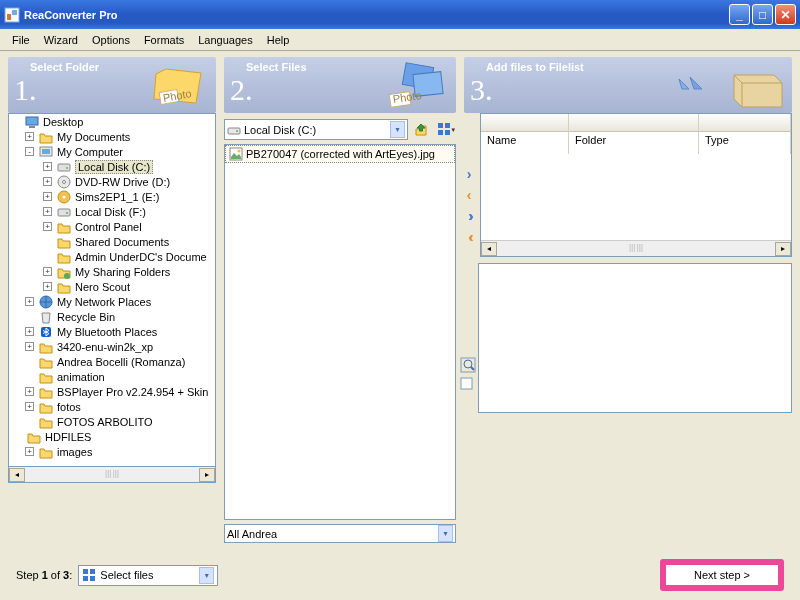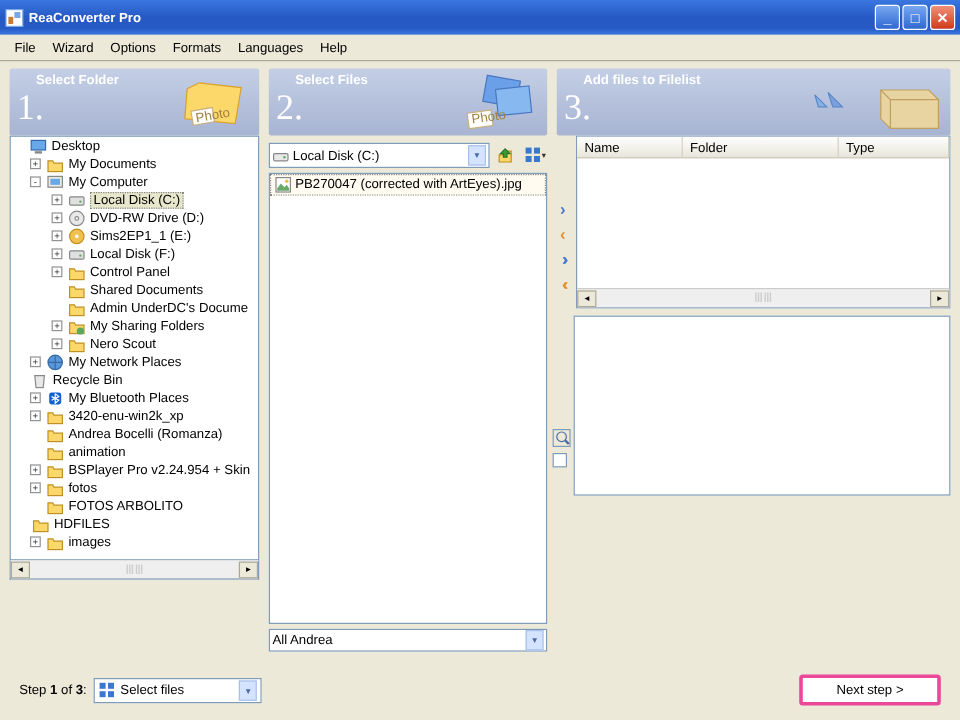--- a/index.html
+++ b/index.html
@@ -35,33 +35,33 @@
 .combo { background:#fff; border:1px solid #7f9db9; height:21px; display:flex; align-items:center; padding:0 2px; flex:1; }
 .combo .dd { margin-left:auto; width:15px; height:17px; background:#d4e3ff; border:1px solid #a8c0ea; display:flex;align-items:center;justify-content:center;font-size:8px;color:#4a6aa8;}
 .tbtn { width:20px; height:20px; display:flex; align-items:center; justify-content:center; border:1px solid transparent;}
 .filter { margin-top:4px; }
 .file-row { display:flex; align-items:center; padding:1px 3px; }
 .file-row.sel { border:1px dotted #888; background:#fffbf0; }
 .section3-lbl { margin: 8px 2px 2px 2px; display:flex; align-items:center;}
 .section3-lbl .spacer{flex:1;}
 .section3-lbl .tinybtn{width:16px;height:16px;margin-left:2px;}
 .flhead { background: linear-gradient(#fefefe,#e8e6db); border-bottom:1px solid #c8c4b0; height:18px; display:flex;}
-.flhead > div { border-right:1px solid #d4d0c0; padding:4px 6px; }
+.flhead > div { border-right:1px solid #d4d0c0; padding:20px 6px; }
 .col-name{width:88px;} .col-folder{width:130px;} .col-type{flex:1;}
 .flbody { height:108px; }
 .flscroll { height:16px; background:#efefef; border-top:1px solid #ccc; display:flex;align-items:center;}
 .preview { background:#fff; border:1px solid #7f9db9; height:150px; margin-top:6px; }
 .arrows { display:flex; flex-direction:column; gap:3px; margin-top:52px; margin-left:-4px; margin-right:2px;}
 .arrows .ab { width:18px; height:18px; display:flex;align-items:center;justify-content:center; font-size:14px; font-weight:bold;}
 .ctlcol { display:flex; }
 .chkcol { display:flex; flex-direction:column; gap:4px; margin-top:100px; margin-left:-4px; margin-right:2px;}
 .bottom { position:absolute; left:8px; right:8px; bottom:8px; height:34px; display:flex; align-items:center; padding:0 8px;}
 .stepcombo { background:#fff; border:1px solid #7f9db9; height:21px; width:140px; display:flex; align-items:center; padding:0 3px; margin-left:6px;}
 .stepcombo .dd{margin-left:auto;width:15px;height:17px;background:#d4e3ff;border:1px solid #a8c0ea;display:flex;align-items:center;justify-content:center;font-size:8px;color:#4a6aa8;}
-.nextbtn { margin-left:auto; background:#fff; border:3px solid #ec4899; padding:4px 28px; border-radius:3px; }
+.nextbtn { margin-left:auto; background:#fff; border:6px solid #ec4899; padding:4px 28px; border-radius:3px; }
 .iconimg{width:14px;height:14px;}
 </style>
 </head>
 <body>
 
 <div class="titlebar">
   <svg width="16" height="16">
       <rect x="1" y="1" width="14" height="14" fill="#fff" stroke="#7aa8e8"></rect>
       <rect x="3" y="7" width="4" height="6" fill="#d07830"></rect>
       <rect x="8" y="3" width="5" height="5" fill="#78a8e8"></rect>
@@ -213,21 +213,21 @@
         <div class="node" style="padding-left: 16px;">
           <span class="tog">+</span>
           <span class="ico">
             <svg width="14" height="14">
               <circle cx="7" cy="7" r="6" fill="#5898d8" stroke="#3868a8"></circle>
               <path d="M1 7 L13 7 M7 1 L7 13" stroke="#3868a8"></path>
             </svg>
           </span>
           <span class="txt">My Network Places</span>
         </div>
-        <div class="node" style="padding-left: 3px;">
+        <div class="node" style="padding-left: 16px;">
           <span class="sp"></span>
           <span class="ico">
             <svg width="14" height="14">
               <path d="M3 3 L11 3 L10 13 L4 13 Z" fill="#e8e8e8" stroke="#888"></path>
             </svg>
           </span>
           <span class="txt">Recycle Bin</span>
         </div>
         <div class="node" style="padding-left: 16px;">
           <span class="tog">+</span>

